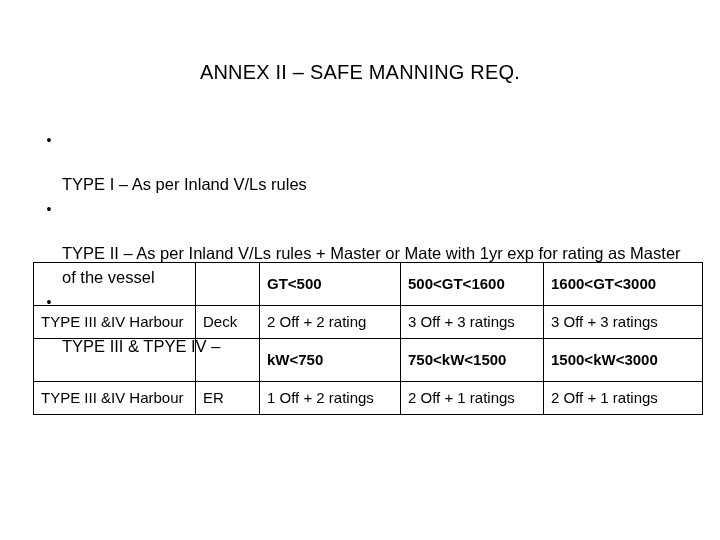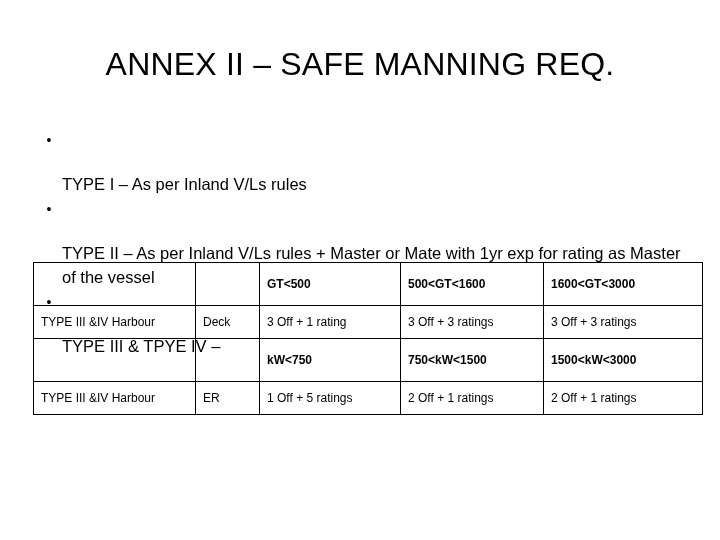--- a/index.html
+++ b/index.html
@@ -19,24 +19,24 @@
     position: relative;
     width: 720px;
     height: 540px;
     box-sizing: border-box;
   }
 
   
   .slide-title {
     position: absolute;
     left: 0;
-    top: 46px;
+    top: 54px;
     width: 720px;
     text-align: center;
-    font-size: 32px;
+    font-size: 20px;
     font-weight: 400;
     line-height: 36px;
     letter-spacing: 0.2px;
     white-space: nowrap;
   }
 
   
   .bullets {
     position: absolute;
     left: 36px;
@@ -63,21 +63,21 @@
   }
 
   
   .manning-table {
     position: absolute;
     left: 33px;
     top: 262px;
     width: 669px;
     border-collapse: collapse;
     table-layout: fixed;
-    font-size: 12px;
+    font-size: 15px;
   }
   .manning-table td {
     border: 1.4px solid #000000;
     padding: 4px 7px;
     vertical-align: middle;
     line-height: 18px;
     overflow: hidden;
     white-space: nowrap;
   }
   .manning-table tr.row-head td {
@@ -135,38 +135,38 @@
         <td>GT&lt;500</td>
         <td>500&lt;GT&lt;1600</td>
         <td>1600&lt;GT&lt;3000</td>
       </tr>
 
 
 
       <tr class="row-data">
         <td>TYPE III &amp;IV Harbour</td>
         <td>Deck</td>
-        <td>3 Off + 1 rating</td>
+        <td>2 Off + 2 rating</td>
         <td>3 Off + 3 ratings</td>
         <td>3 Off + 3 ratings</td>
       </tr>
 
       <tr class="row-head">
         <td></td>
         <td></td>
         <td>kW&lt;750</td>
         <td>750&lt;kW&lt;1500</td>
         <td>1500&lt;kW&lt;3000</td>
       </tr>
 
 
       <tr class="row-data">
         <td>TYPE III &amp;IV Harbour</td>
         <td>ER</td>
-        <td>1 Off + 5 ratings</td>
+        <td>1 Off + 2 ratings</td>
         <td>2 Off + 1 ratings</td>
         <td>2 Off + 1 ratings</td>
       </tr>
 
     </tbody>
   </table>
 
 </div>
 
 </body></html>

